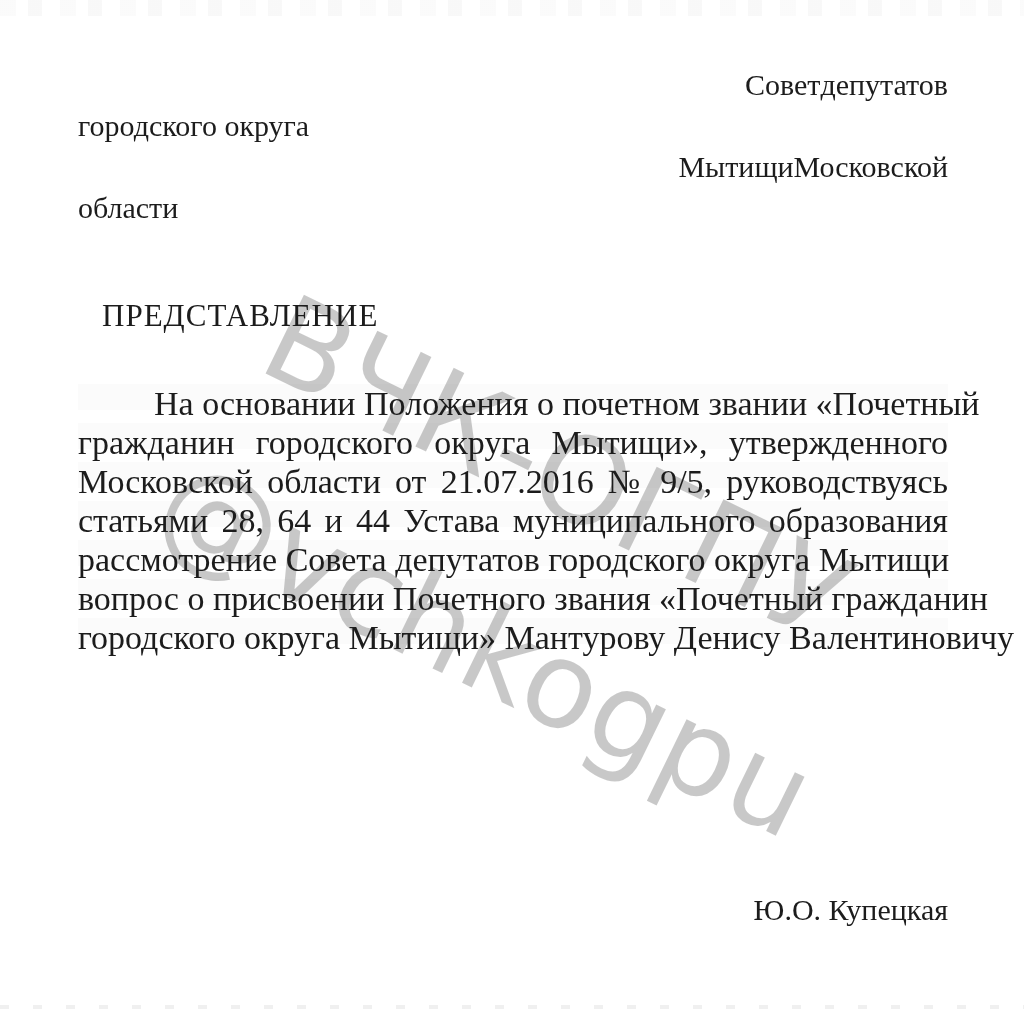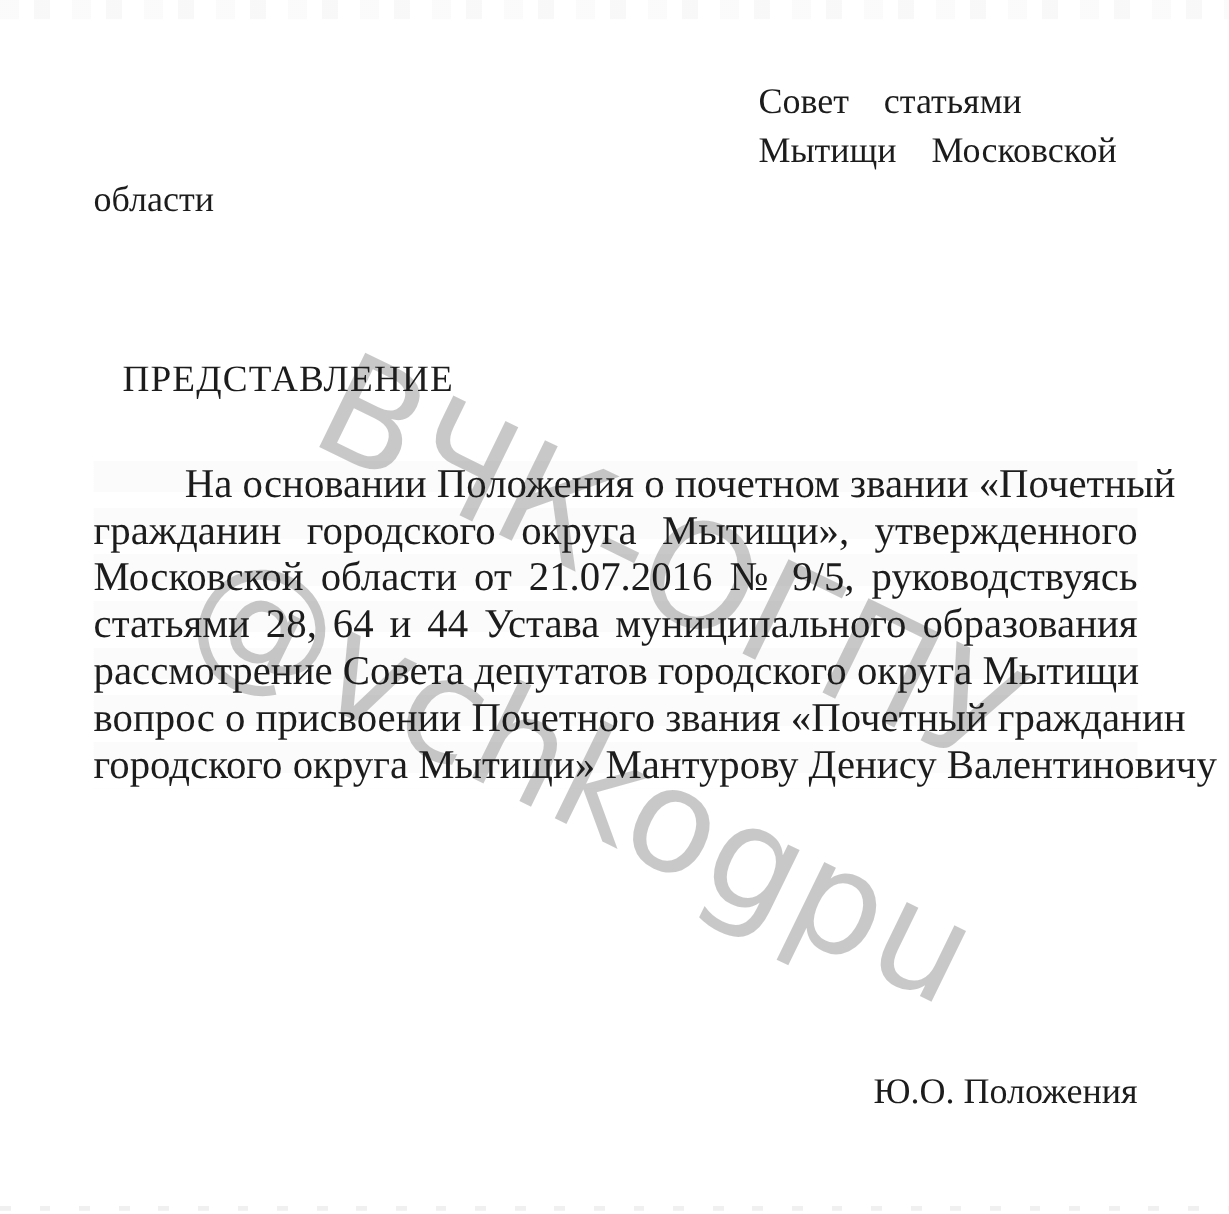--- a/index.html
+++ b/index.html
@@ -39,23 +39,22 @@
   .watermark .wm-line2 { display: block; margin-left: -24px; }
 
   .content { position: absolute; inset: 0; z-index: 2; }
 
   
   .addressee {
     position: absolute; left: 78px; top: 64px; width: 870px;
     font-size: 30px; line-height: 41px;
   }
   .addr-right {
-    display: flex; justify-content: flex-start;
+    display: flex; justify-content: flex-end;
     padding-left: 554px;
-    gap: 29px;
   }
 
   
   .doc-title {
     position: absolute; left: 102px; top: 298px; width: 870px;
     text-align: left;
     font-size: 31px; letter-spacing: 1px;
     white-space: nowrap;
   }
 
@@ -91,37 +90,38 @@
   <div class="watermark">
     <span class="wm-line1">ВЧК-ОГПУ</span>
     <span class="wm-line2">@vchkogpu</span>
   </div>
 
   <div class="content">
 
     <div class="addressee">
       <div class="addr-right">
         <span>Совет</span>
-        <span>статьями</span>
+        <span>депутатов</span>
       </div>
+      <div>городского округа</div>
       <div class="addr-right">
         <span>Мытищи</span>
         <span>Московской</span>
       </div>
       <div>области</div>
     </div>
 
     <div class="doc-title">ПРЕДСТАВЛЕНИЕ</div>
 
     <div class="body-par">
       <div class="body-line first-line">На основании Положения о почетном звании «Почетный</div>
       <div class="body-line">гражданин городского округа Мытищи», утвержденного</div>
       <div class="body-line">Московской области от 21.07.2016 № 9/5, руководствуясь</div>
       <div class="body-line">статьями 28, 64 и 44 Устава муниципального образования</div>
       <div class="body-line">рассмотрение Совета депутатов городского округа Мытищи</div>
       <div class="body-line">вопрос о присвоении Почетного звания «Почетный гражданин</div>
       <div class="body-line">городского округа Мытищи» Мантурову Денису Валентиновичу</div>
     </div>
 
-    <div class="signature">Ю.О. Положения</div>
+    <div class="signature">Ю.О. Купецкая</div>
 
   </div>
 </div>
 
 </body></html>

